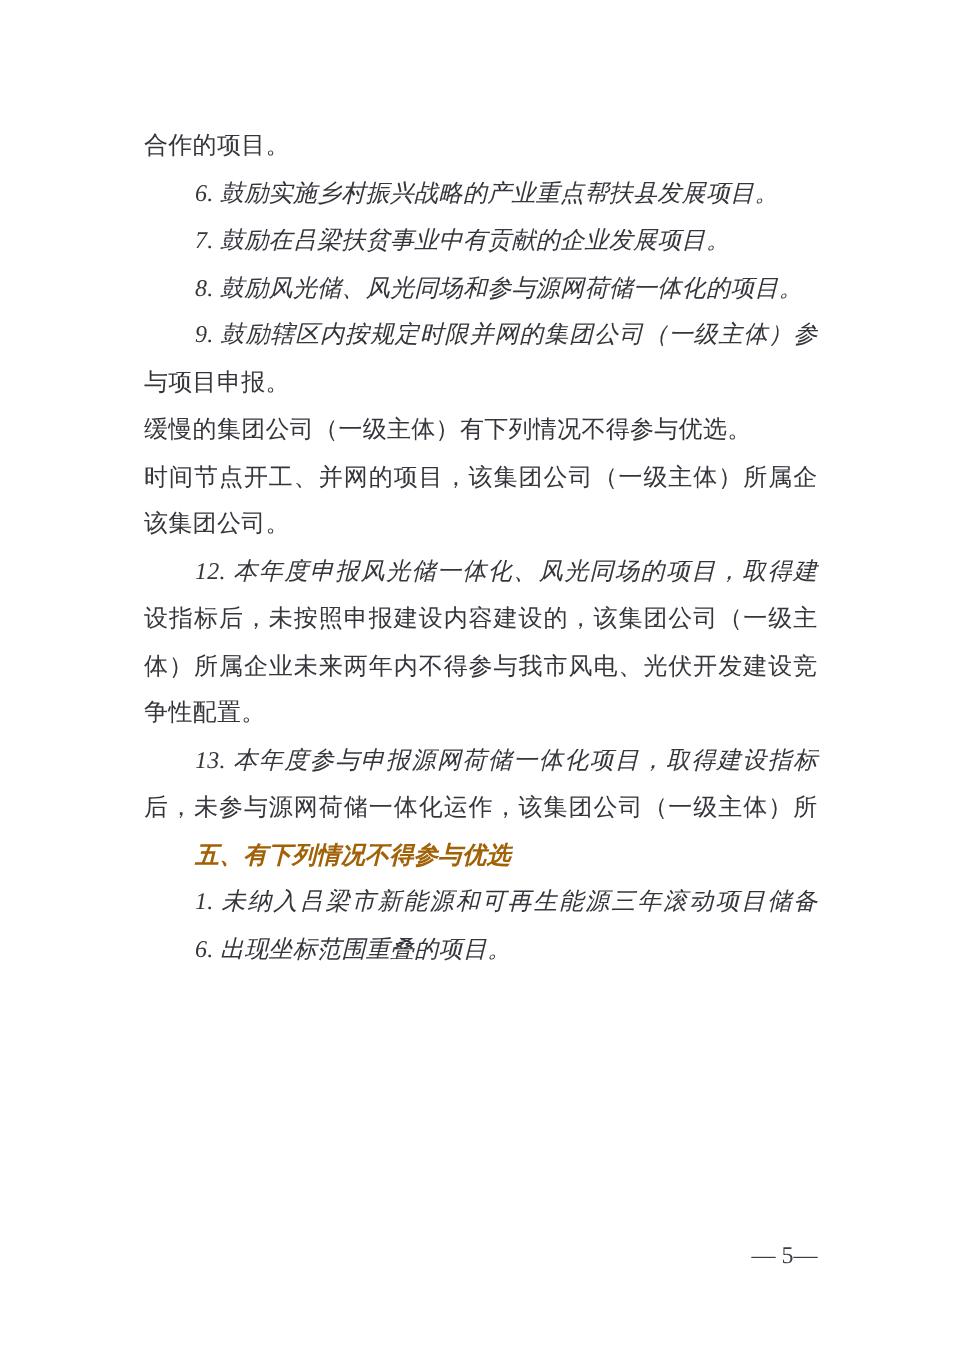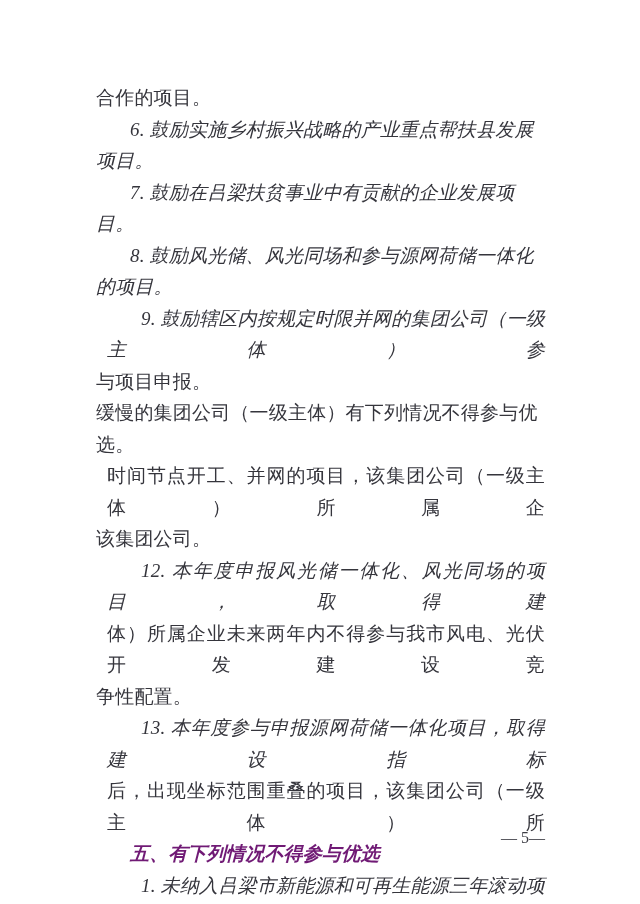--- a/index.html
+++ b/index.html
@@ -16,40 +16,39 @@
     font-family: "Liberation Serif", "DejaVu Serif", serif;
     color: #35353c;
   }
   .doc-body {
     position: absolute;
     left: 96px;
     top: 82px;
     width: 449px;
   }
   .line {
-    font-size: 19px;
+    font-size: 16px;
     line-height: 31.5px;
     letter-spacing: 0.2px;
     white-space: normal;
     text-align: left;
   }
   .line.indent {
     text-indent: 34px;
     font-style: italic;
   }
   .line.justify {
     text-align: justify;
     text-align-last: justify;
     text-justify: inter-character;
-    margin-left: 11px;
   }
   .line.heading {
     font-family: "Liberation Sans", "DejaVu Sans", sans-serif;
     font-weight: 700;
-    color: #701a75;
+    color: #a16207;
   }
   .page-number {
     position: absolute;
     top: 826px;
     left: 96px;
     width: 449px;
     text-align: right;
     font-size: 16px;
     line-height: 24px;
     color: #3c3c44;
@@ -64,22 +63,23 @@
       <div class="line">合作的项目。</div>
       <div class="line indent">6. 鼓励实施乡村振兴战略的产业重点帮扶县发展项目。</div>
       <div class="line indent">7. 鼓励在吕梁扶贫事业中有贡献的企业发展项目。</div>
       <div class="line indent">8. 鼓励风光储、风光同场和参与源网荷储一体化的项目。</div>
       <div class="line indent justify">9. 鼓励辖区内按规定时限并网的集团公司（一级主体）参</div>
       <div class="line">与项目申报。</div>
       <div class="line">缓慢的集团公司（一级主体）有下列情况不得参与优选。</div>
       <div class="line justify">时间节点开工、并网的项目，该集团公司（一级主体）所属企</div>
       <div class="line">该集团公司。</div>
       <div class="line indent justify">12. 本年度申报风光储一体化、风光同场的项目，取得建</div>
+      <div class="line justify">设指标后，未按照申报建设内容建设的，该集团公司（一级主</div>
       <div class="line justify">体）所属企业未来两年内不得参与我市风电、光伏开发建设竞</div>
       <div class="line">争性配置。</div>
       <div class="line indent justify">13. 本年度参与申报源网荷储一体化项目，取得建设指标</div>
-      <div class="line justify">后，出现坐标范围重叠的项目，该集团公司（一级主体）所</div>
+      <div class="line justify">后，未参与源网荷储一体化运作，该集团公司（一级主体）所</div>
       <div class="line indent heading">五、有下列情况不得参与优选</div>
       <div class="line indent justify">1. 未纳入吕梁市新能源和可再生能源三年滚动项目储备</div>
       <div class="line indent">6. 出现坐标范围重叠的项目。</div>
     </div>
   <div class="page-number">— 5—</div>
 </div>
 
 </body></html>

